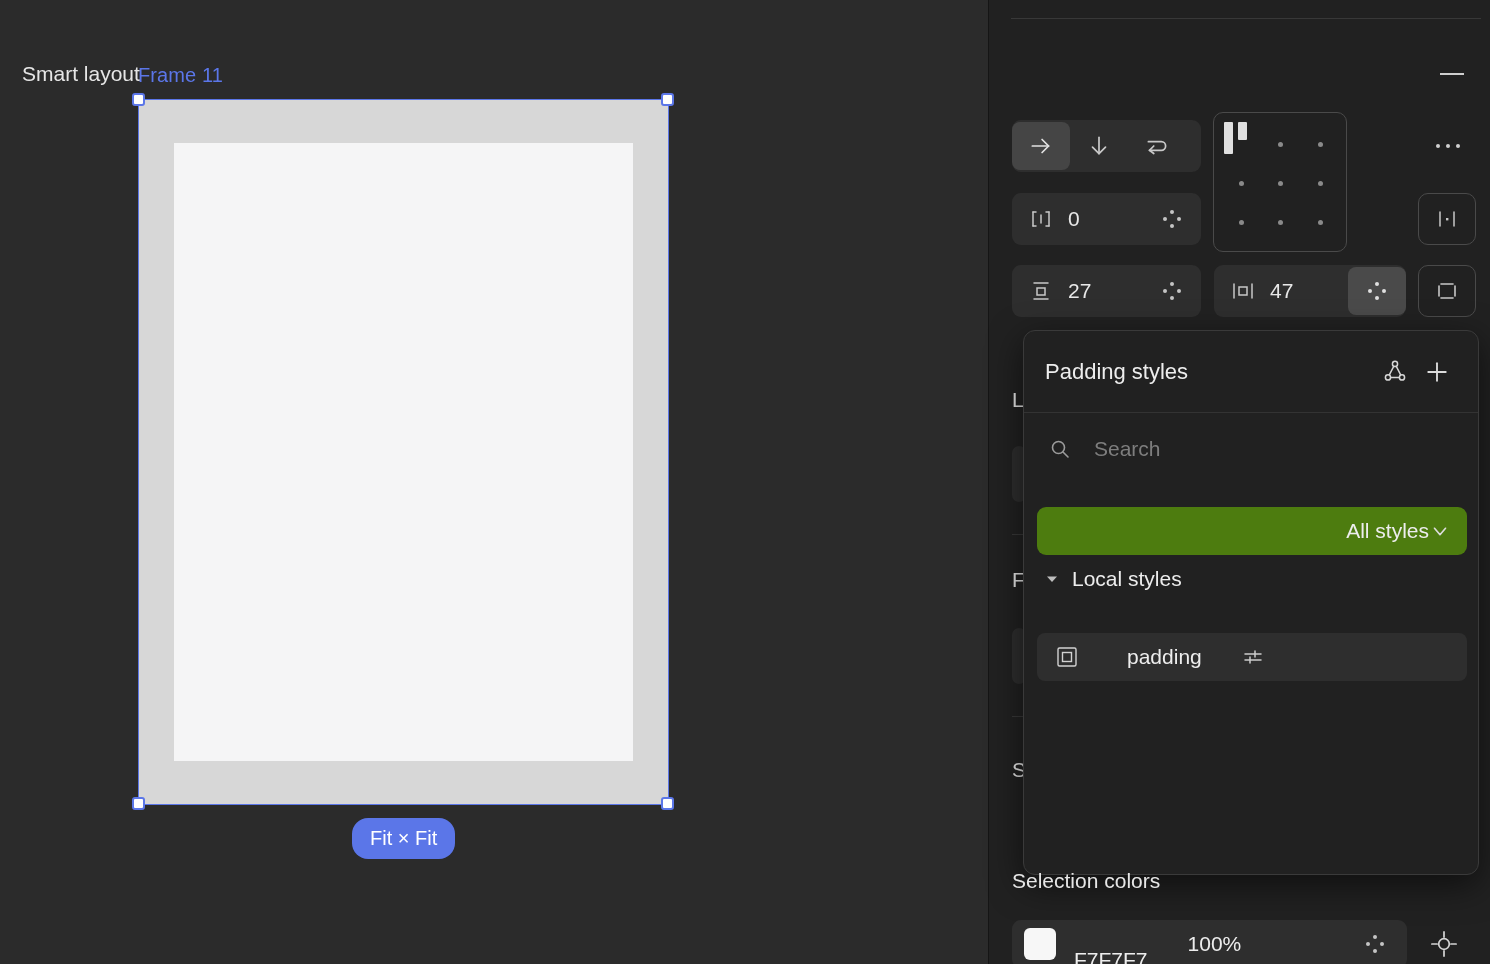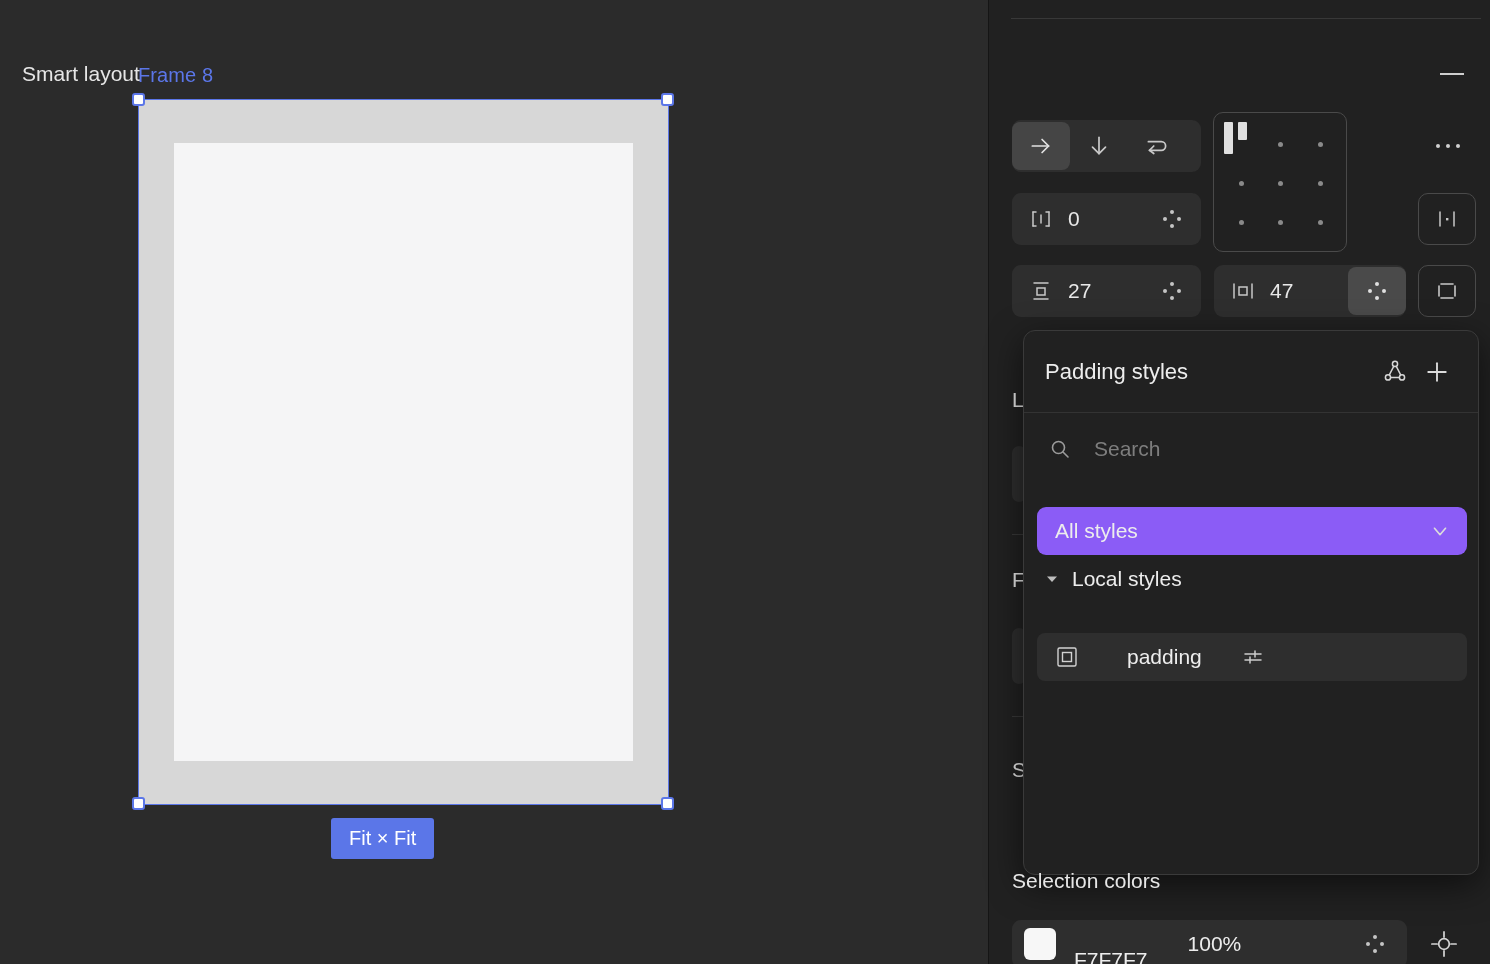--- a/index.html
+++ b/index.html
@@ -39,24 +39,24 @@
     position: absolute; width: 13px; height: 13px;
     background: #ffffff; border: 2px solid #5b76e8;
     border-radius: 3px;
   }
   .handle.tl { left: 132px; top: 93px; }
   .handle.tr { left: 661px; top: 93px; }
   .handle.bl { left: 132px; top: 797px; }
   .handle.br { left: 661px; top: 797px; }
 
   .fit-badge {
-    position: absolute; left: 331px; top: 818px;
+    position: absolute; left: 352px; top: 818px;
     height: 41px; padding: 0 18px;
     display: flex; align-items: center; justify-content: center;
-    background: #5b76e8; border-radius: 3px;
+    background: #5b76e8; border-radius: 16px;
     color: #fff; font-size: 20px; white-space: nowrap;
   }
 
   
   .panel {
     position: absolute; left: 988px; top: 0;
     width: 502px; height: 964px;
     background: #212121;
     border-left: 1px solid #151515;
   }
@@ -171,23 +171,24 @@
   .search-row .sinput {
     flex: 1 1 auto; background: transparent; border: 0; outline: none;
     color: #d8d8d8; font-size: 21px; padding-left: 20px;
     font-family: "Liberation Sans", sans-serif;
   }
   .search-row .sinput::placeholder { color: #7e7e7e; }
 
   .select-box {
     position: absolute; left: 13px; top: 176px;
     width: 430px; height: 48px;
-    background: #8b5cf6; border-radius: 9px;
+    background: #4d7c0f; border-radius: 9px;
     display: flex; align-items: center; padding: 0 16px 0 18px;
     cursor: pointer;
+    text-align: right;
   }
   .select-box .sv { flex: 1 1 auto; color: #ededed; font-size: 21px; white-space: nowrap; }
 
   .group-head {
     position: absolute; left: 22px; top: 236px;
     display: flex; align-items: center; cursor: pointer;
   }
   .group-head .caret { margin-right: 14px; display: flex; align-items: center; }
   .group-head .glabel { color: #ededed; font-size: 21px; white-space: nowrap; }
 
@@ -227,21 +228,21 @@
     display: flex; align-items: center; justify-content: center;
   }
   svg { display: block; }
 </style>
 </head>
 <body>
 
 <div class="app">
 
   <div class="canvas">
-    <div class="frame-label">Frame 8</div>
+    <div class="frame-label">Frame 11</div>
 
     <div class="frame-outer">
       <div class="frame-inner"></div>
     </div>
 
     <div class="handle tl"></div>
     <div class="handle tr"></div>
     <div class="handle bl"></div>
     <div class="handle br"></div>
 

